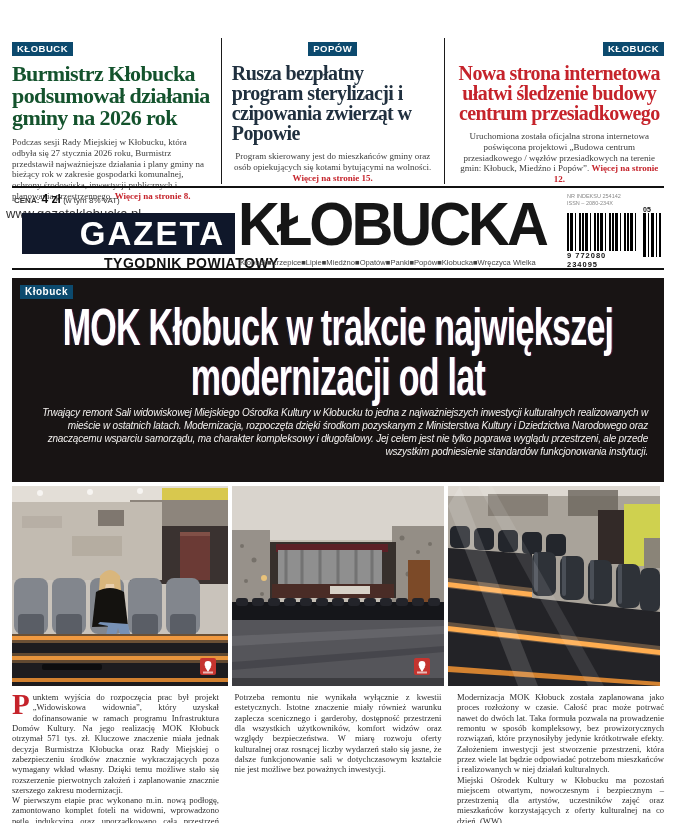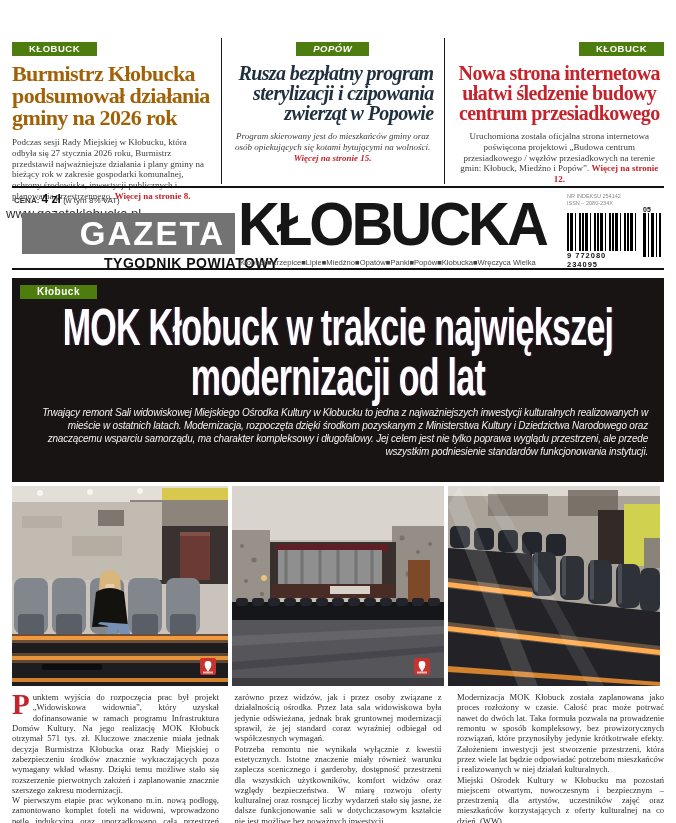--- a/index.html
+++ b/index.html
@@ -10,52 +10,52 @@
     font-family:"Liberation Serif", serif; color:#222;
   }
 
   
   .teasers {
     position:absolute; top:38px; left:12px; width:652px; height:146px;
     display:flex;
   }
   .teaser { position:relative; }
   .teaser-1 { width:216px; padding-right:10px; }
-  .teaser-2 { width:231px; padding:0 10px; border-left:1.5px solid #1a1a1a; border-right:1.5px solid #1a1a1a; text-align:center;font-style:italic; }
+  .teaser-2 { width:231px; padding:0 10px; border-left:1.5px solid #1a1a1a; border-right:1.5px solid #1a1a1a; text-align:center; }
   .teaser-3 { width:227px; padding-left:10px; }
   .tag {
-    display:inline-block; background:#4d7c0f; color:#fff;
+    display:inline-block; background:#0c4a6e; color:#fff;
     font-family:"Liberation Sans", sans-serif; font-weight:bold;
-    font-size:9.5px; letter-spacing:.5px; padding:1px 17px 2px;text-align:right;
+    font-size:9.5px; letter-spacing:.5px; padding:1px 5px 2px;text-align:right;
   }
   .teaser-3 .tag-row { text-align:right; }
   .teaser h2 {
     font-family:"Liberation Serif", serif; font-weight:bold;
     line-height:1.0; letter-spacing:-0.6px; margin:7px 0 8px;
   }
-  .teaser-1 h2 { font-size:22px; color:#a16207; text-align:left; }
-  .teaser-2 h2 { font-size:20px; color:#20303f; text-align:right; }
+  .teaser-1 h2 { font-size:22px; color:#14532d; text-align:left; }
+  .teaser-2 h2 { font-size:20px; color:#20303f; text-align:left; }
   .teaser-3 h2 { font-size:20px; color:#c5232b; text-align:center; }
   .teaser p { font-size:9px; line-height:1.2; color:#3c3c3c; }
   .teaser-1 p { text-align:left; }
   .teaser-2 p { text-align:center; }
   .teaser-3 p { text-align:center; }
   .more { color:#c5232b; font-weight:bold; }
 
   .rule-a { position:absolute; top:186px; left:12px; width:652px; height:2px; background:#111; }
   .rule-b { position:absolute; top:268px; left:12px; width:652px; height:2px; background:#111; }
 
   
   .masthead { position:absolute; top:189px; left:0; width:676px; height:79px; font-family:"Liberation Sans", sans-serif; }
   .price { position:absolute; top:3px; left:14px; font-size:8px; color:#333; }
   .price .v { font-size:12px; font-weight:bold; color:#111;margin-top:17px; }
   .website { position:absolute; top:17px; left:6px; font-size:13px; color:#333; }
   .gazeta-box {
     position:absolute; top:24px; left:22px; width:213px; height:41px;
-    background:#737373; display:flex; align-items:center; justify-content:flex-end;
+    background:#0f172a; display:flex; align-items:center; justify-content:flex-end;
     padding-right:10px;
   }
   .gazeta-box span { color:#fff; font-weight:bold; font-size:33px; letter-spacing:2px; }
   .klobucka {
     position:absolute; top:1px; left:238px; width:330px; height:64px;
     font-weight:bold; font-size:58px; letter-spacing:-3px; color:#161616;
     line-height:64px; transform:scaleY(1.05); transform-origin:top left;
   }
   .subtitle { position:absolute; top:66px; left:104px; font-size:14px; font-weight:bold; letter-spacing:.5px; color:#111; }
   .towns { position:absolute; top:69px; left:240px; font-size:7.6px; color:#444; letter-spacing:0; }
@@ -338,21 +338,20 @@
       </svg>
     </div>
   </div>
 
   <div class="article">
     <div class="col">
       <p><span class="dropcap">P</span><span>unktem wyjścia do rozpoczęcia prac był projekt „Widowiskowa widownia”, który uzyskał dofinansowanie w ramach programu Infrastruktura Domów Kultury. Na jego realizację MOK Kłobuck otrzymał 571 tys. zł. Kluczowe znaczenie miała jednak decyzja Burmistrza Kłobucka oraz Rady Miejskiej o zabezpieczeniu środków znacznie wykraczających poza wymagany wkład własny. Dzięki temu możliwe stało się rozszerzenie pierwotnych założeń i zaplanowanie znacznie szerszego zakresu modernizacji.</span></p>
       <p>W pierwszym etapie prac wykonano m.in. nową podłogę, zamontowano komplet foteli na widowni, wprowadzono pętlę indukcyjną oraz uporządkowano całą przestrzeń przeznaczoną dla publiczności. Były to zmiany długo oczekiwanie</p>
     </div>
     <div class="col">
-      <p>zarówno przez widzów, jak i przez osoby związane z działalnością ośrodka. Przez lata sala widowiskowa była jedynie odświeżana, jednak brak gruntownej modernizacji sprawił, że jej standard coraz wyraźniej odbiegał od współczesnych wymagań.</p>
       <p>Potrzeba remontu nie wynikała wyłącznie z kwestii estetycznych. Istotne znaczenie miały również warunku zaplecza scenicznego i garderoby, dostępność przestrzeni dla wszystkich użytkowników, komfort widzów oraz względy bezpieczeństwa. W miarę rozwoju oferty kulturalnej oraz rosnącej liczby wydarzeń stało się jasne, że dalsze funkcjonowanie sali w dotychczasowym kształcie nie jest możliwe bez poważnych inwestycji.</p>
     </div>
     <div class="col">
       <p>Modernizacja MOK Kłobuck została zaplanowana jako proces rozłożony w czasie. Całość prac może potrwać nawet do dwóch lat. Taka formuła pozwala na prowadzenie remontu w sposób kompleksowy, bez prowizorycznych rozwiązań, które przynosiłyby jedynie krótkotrwałe efekty. Założeniem inwestycji jest stworzenie przestrzeni, która przez wiele lat będzie odpowiadać potrzebom mieszkańców i realizowanych w niej działań kulturalnych.</p>
       <p>Miejski Ośrodek Kultury w Kłobucku ma pozostań miejscem otwartym, nowoczesnym i bezpiecznym – przestrzenią dla artystów, uczestników zajęć oraz mieszkańców korzystających z oferty kulturalnej na co dzień. (WW)</p>
     </div>
   </div>
 
 </div>
 

